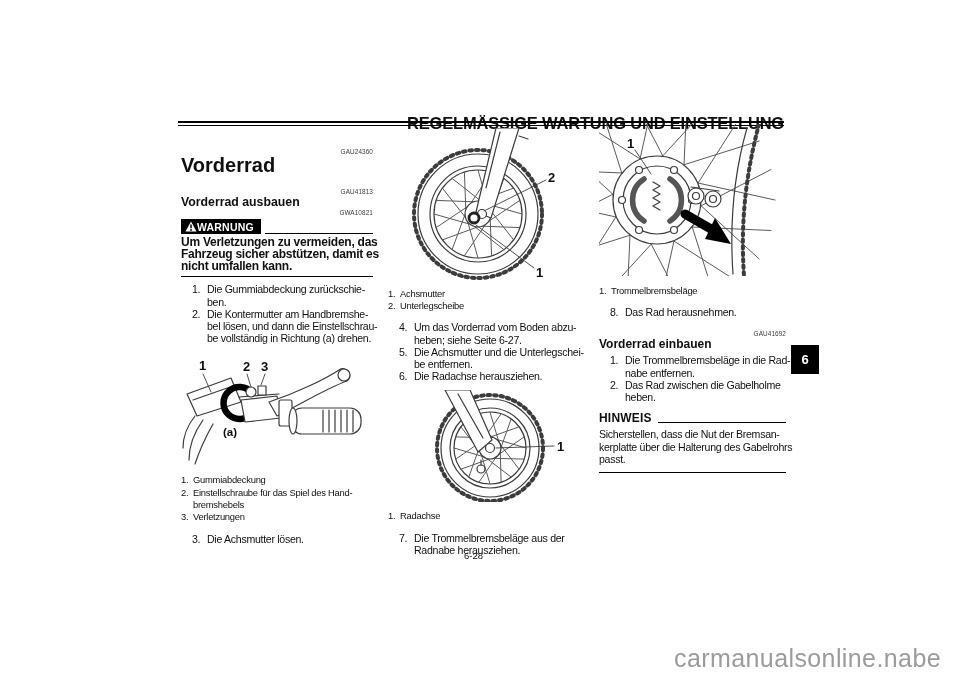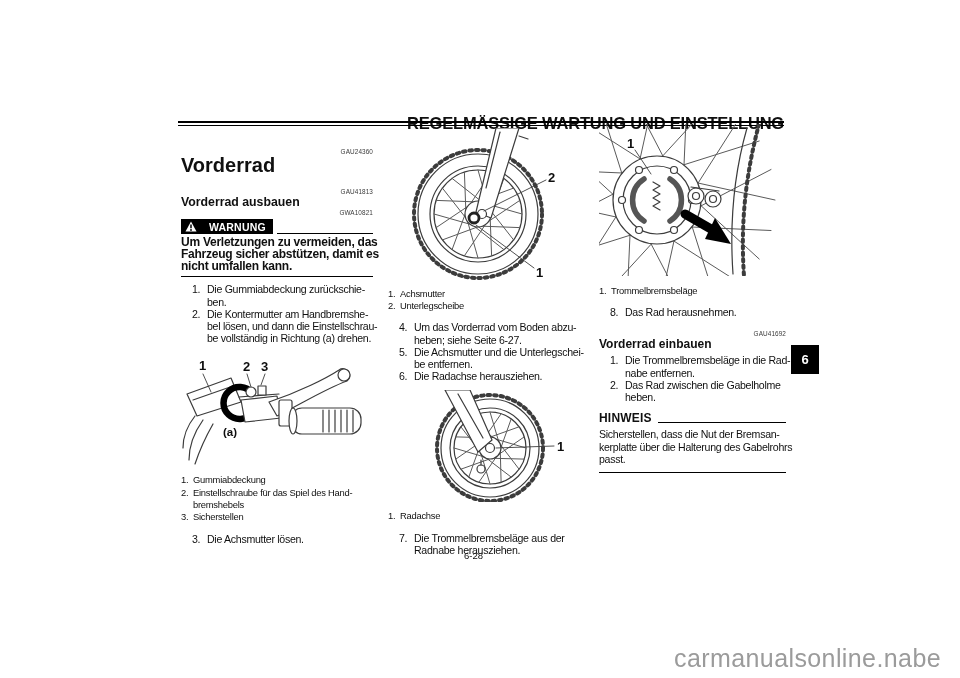--- a/index.html
+++ b/index.html
@@ -15,21 +15,21 @@
   
   .col{position:absolute;}
   #col-left{left:181px;top:148px;width:192px;}
   #col-mid{left:388px;top:128px;width:219px;}
   #col-right{left:599px;top:124px;width:187px;}
 
   .code{font-size:6.4px;color:#3a3a3a;text-align:right;line-height:8px;letter-spacing:0.1px;}
   .title{font-size:20px;font-weight:bold;line-height:16px;margin:1px 0 15px 0;}
   .subtitle{font-size:12.3px;font-weight:bold;line-height:13px;margin:0;}
   .warning-row{display:flex;align-items:stretch;height:15px;margin:2px 0 2px 0;}
-  .warn-box{background:#000;color:#fff;display:flex;align-items:center;gap:12px;
+  .warn-box{background:#000;color:#fff;display:flex;align-items:center;gap:0;
     padding:0 7px 0 4px;font-size:10.5px;font-weight:bold;letter-spacing:0.2px;}
   .warn-line{flex:1;border-bottom:1.6px solid #000;margin-left:4px;}
   .warning-body{font-size:12px;font-weight:bold;line-height:11.8px;letter-spacing:-0.25px;
     white-space:pre;margin:3px 0 0 0;}
   .rule{border:none;border-top:1.6px solid #000;margin:4px 0 6px 0;}
 
   .step{display:flex;font-size:10.6px;line-height:12.2px;letter-spacing:-0.3px;}
   .step .num{flex:none;width:15px;margin-left:11px;}
   .step .text{flex:none;white-space:pre;}
 
@@ -151,21 +151,21 @@
         <span class="num">1.</span>
         <span class="text">Gummiabdeckung</span>
       </div>
       <div class="leg">
         <span class="num">2.</span>
         <span class="text">Einstellschraube für das Spiel des Hand-
 bremshebels</span>
       </div>
       <div class="leg">
         <span class="num">3.</span>
-        <span class="text">Sicherstellen</span>
+        <span class="text">Verletzungen</span>
       </div>
     </div>
 
     <div class="step" style="margin-top:10px;">
       <span class="num">3.</span>
       <span class="text">Die Achsmutter lösen.</span>
     </div>
   </div>
 
   <div id="col-mid" class="col">

